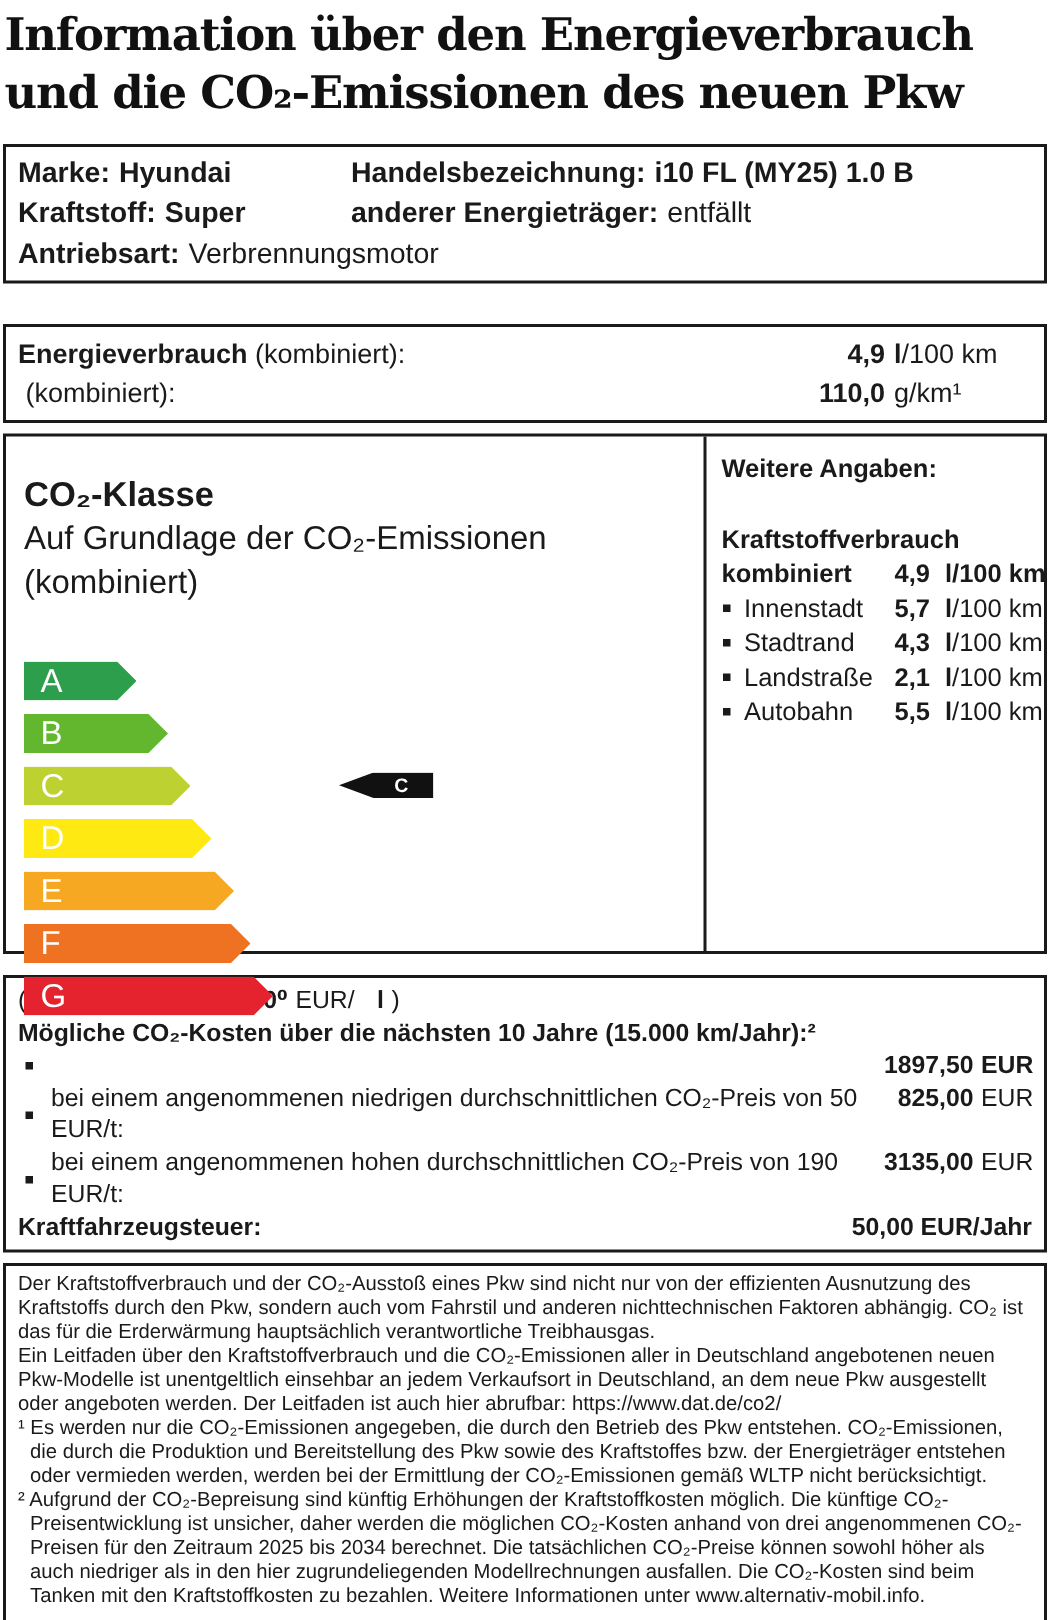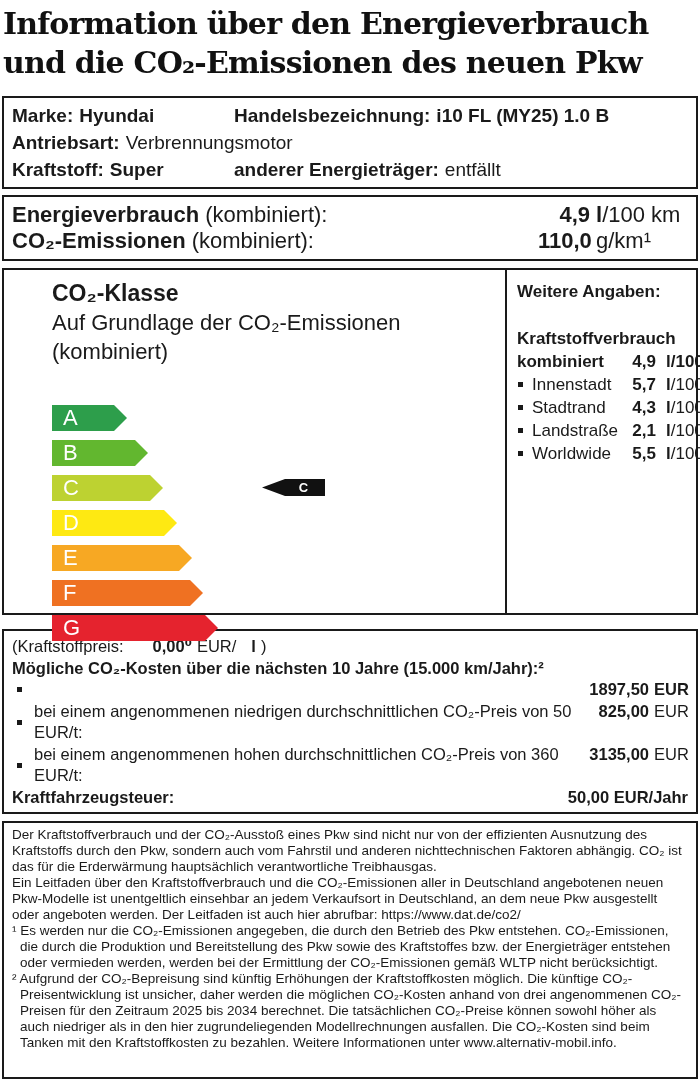--- a/index.html
+++ b/index.html
@@ -15,29 +15,29 @@
   .b { font-weight:700; }
   .lbl { font-weight:700; margin-right:6px; }
 
   
   .vehicle-box { margin-top:14px; padding:4px 8px; font-size:19px; }
   .vrow { display:flex; line-height:27px; }
   .cell-l { width:222px; flex:none; white-space:nowrap; }
   .cell-r { flex:1; white-space:nowrap; overflow:hidden; }
 
   
-  .cons-box { margin-top:6px; padding:5px 8px; font-size:22px; }
+  .cons-box { margin-top:27px; padding:5px 8px; font-size:18px; }
   .crow { display:flex; line-height:26px; align-items:baseline; }
   .crow .grow { flex:1; }
   .crow .val { width:52px; text-align:right; font-weight:700; flex:none; }
   .crow .unit { width:92px; margin-left:6px; flex:none; }
 
   
   .class-box { margin-top:7px; height:347px; display:flex; }
-  .class-left { width:465px; flex:none; padding:8px 0 0 12px;margin-left:36px; }
+  .class-left { width:465px; flex:none; padding:23px 0 0 12px; }
   .class-title { font-size:23px; font-weight:700; line-height:30px; }
   .class-sub { font-size:22px; line-height:29px; }
   .scale { position:relative; margin-top:39px; height:240px; }
   .class-arrow { height:26px; margin-bottom:9px; color:#fff; font-size:22px;
                  line-height:26px; padding-left:11px;
                  clip-path:polygon(0 0, calc(100% - 13px) 0, 100% 50%, calc(100% - 13px) 100%, 0 100%); }
   .pointer { position:absolute; left:210px; top:74px; width:63px; height:17px; background:#111;
              clip-path:polygon(0 50%, 23px 0, 100% 0, 100% 100%, 23px 100%);
              color:#fff; font-size:13px; font-weight:700; line-height:17px; text-align:center; }
   .pointer span { padding-left:20px; }
@@ -82,43 +82,43 @@
   <section class="box vehicle-box">
     <div class="vrow">
       <div class="cell-l">
         <span class="lbl">Marke:</span><span class="b">Hyundai</span>
       </div>
       <div class="cell-r">
         <span class="lbl">Handelsbezeichnung:</span><span class="b">i10 FL (MY25) 1.0 B</span>
       </div>
     </div>
     <div class="vrow">
+      <div class="cell-l">
+        <span class="lbl">Kraftstoff:</span><span class="b">Super</span>
+      </div>
+      <div class="cell-r">
+        <span class="lbl">anderer Energieträger:</span><span>entfällt</span>
+      </div>
+    </div>
+    <div class="vrow">
       <div>
         <span class="lbl">Antriebsart:</span><span>Verbrennungsmotor</span>
-      </div>
-    </div>
-    <div class="vrow">
-      <div class="cell-l">
-        <span class="lbl">Kraftstoff:</span><span class="b">Super</span>
-      </div>
-      <div class="cell-r">
-        <span class="lbl">anderer Energieträger:</span><span>entfällt</span>
       </div>
     </div>
   </section>
 
   <section class="box cons-box">
     <div class="crow">
       <span class="b">Energieverbrauch</span>&nbsp;<span>(kombiniert):</span>
       <span class="grow"></span>
       <span class="val">4,9</span>
       <span class="unit"><span class="b">l</span><span>/100 km</span></span>
     </div>
     <div class="crow">
-      <span class="b">CO₂-Emissionen</span>&nbsp;<span>(kombiniert):</span>
+      &nbsp;<span>(kombiniert):</span>
       <span class="grow"></span>
       <span class="val">110,0</span>
       <span class="unit">g/km¹</span>
     </div>
   </section>
 
   <section class="box class-box">
     <div class="class-left">
       <div class="class-title">CO₂-Klasse</div>
       <div class="class-sub">Auf Grundlage der CO₂-Emissionen (kombiniert)</div>
@@ -154,21 +154,21 @@
         <span class="wunit"><span class="b">l</span><span>/100 km</span></span>
       </div>
       <div class="warow">
         <span class="sq"></span>
         <span class="wlabel">Landstraße</span>
         <span class="wval">2,1</span>
         <span class="wunit"><span class="b">l</span><span>/100 km</span></span>
       </div>
       <div class="warow">
         <span class="sq"></span>
-        <span class="wlabel">Worldwide</span>
+        <span class="wlabel">Autobahn</span>
         <span class="wval">5,5</span>
         <span class="wunit"><span class="b">l</span><span>/100 km</span></span>
       </div>
     </div>
   </section>
 
   <section class="box costs-box">
     <div class="korow fuelprice">
       <span>(Kraftstoffpreis:</span>
       <span class="b fp-val">0,00⁰</span>
@@ -187,21 +187,21 @@
     </div>
     <div class="korow">
       <span class="ksq"></span>
       <span>bei einem angenommenen niedrigen durchschnittlichen CO₂-Preis von   50  EUR/t:</span>
       <span class="grow"></span>
       <span class="kval">825,00</span>
       <span class="cur">EUR</span>
     </div>
     <div class="korow">
       <span class="ksq"></span>
-      <span>bei einem angenommenen hohen durchschnittlichen CO₂-Preis von  360  EUR/t:</span>
+      <span>bei einem angenommenen hohen durchschnittlichen CO₂-Preis von  190  EUR/t:</span>
       <span class="grow"></span>
       <span class="kval">3135,00</span>
       <span class="cur">EUR</span>
     </div>
     <div class="korow">
       <span class="b">Kraftfahrzeugsteuer:</span>
       <span class="grow"></span>
       <span class="kval">50,00 EUR/Jahr</span>
     </div>
   </section>

